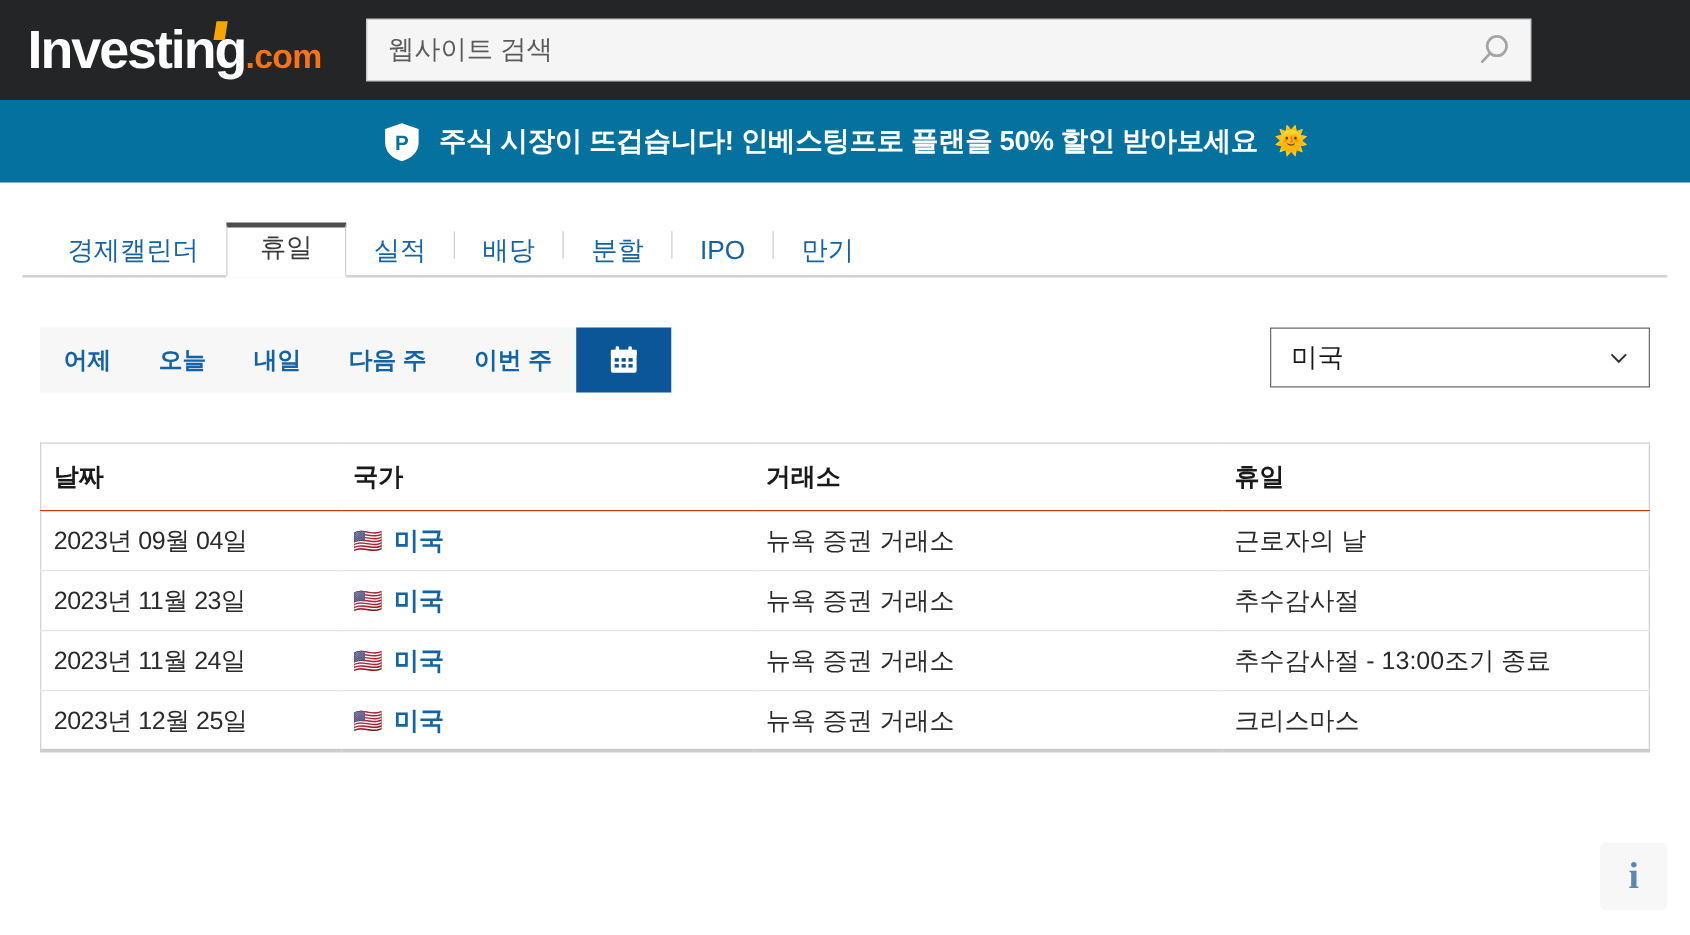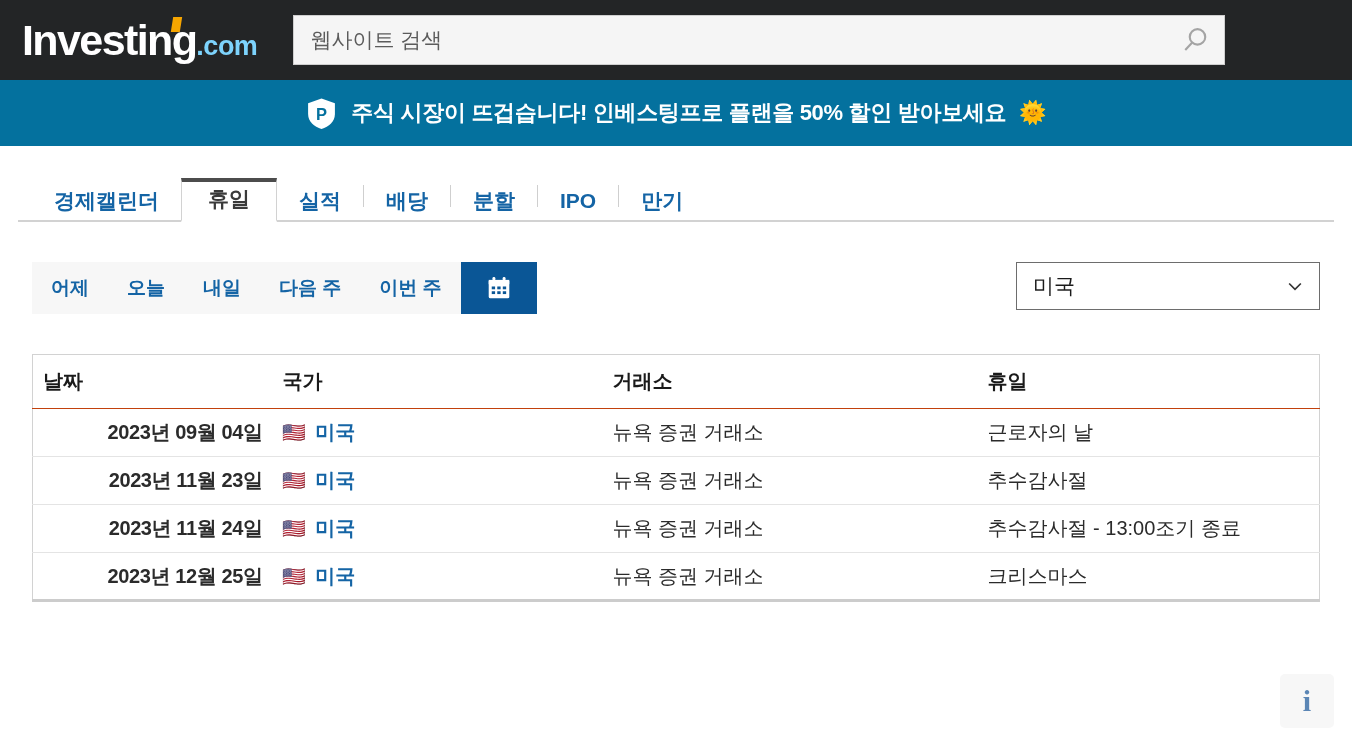--- a/index.html
+++ b/index.html
@@ -28,21 +28,21 @@
     position: relative;
   }
   .logo-main {
     color: #ffffff;
     font-size: 43px;
     font-weight: bold;
     letter-spacing: -1.6px;
     line-height: 1;
   }
   .logo-dot {
-    color: #7dd3fc;
+    color: #f97316;
     font-size: 27px;
     font-weight: bold;
     letter-spacing: -0.5px;
     line-height: 1;
   }
   .logo-accent {
     position: absolute;
     left: 150px;
     top: -2px;
     width: 9px;
@@ -98,21 +98,21 @@
   .tabs {
     margin: 0 18px;
     display: flex;
     align-items: flex-end;
     border-bottom: 2px solid #d2d2d2;
     height: 48px;
     padding-left: 14px;
   }
   .tab {
     font-size: 21px;
-    font-weight: bold;
+    font-weight: normal;
     color: #1464a5;
     padding: 8px 22px 11px 22px;
     cursor: pointer;
     line-height: 1;
     white-space: nowrap;
     position: relative;
     top: 2px;
   }
   .tab.active {
     color: #3a3a3a;
@@ -201,22 +201,22 @@
   table.holidays tbody td {
     height: 48px;
     border-bottom: 1px solid #e4e4e4;
     padding: 0 10px;
     font-size: 20px;
     color: #2b2b2b;
     vertical-align: middle;
   }
   table.holidays tbody tr:last-child td { border-bottom: 3px solid #cccccc; }
   td.c-date {
-    text-align: right;
-    font-weight: bold;
+    text-align: left;
+    font-weight: normal;
     color: #111111;
     font-size: 21px;
     letter-spacing: -0.4px;
   }
   td.c-country a {
     color: #1464a5;
     font-weight: bold;
     text-decoration: none;
     font-size: 20px;
   }

